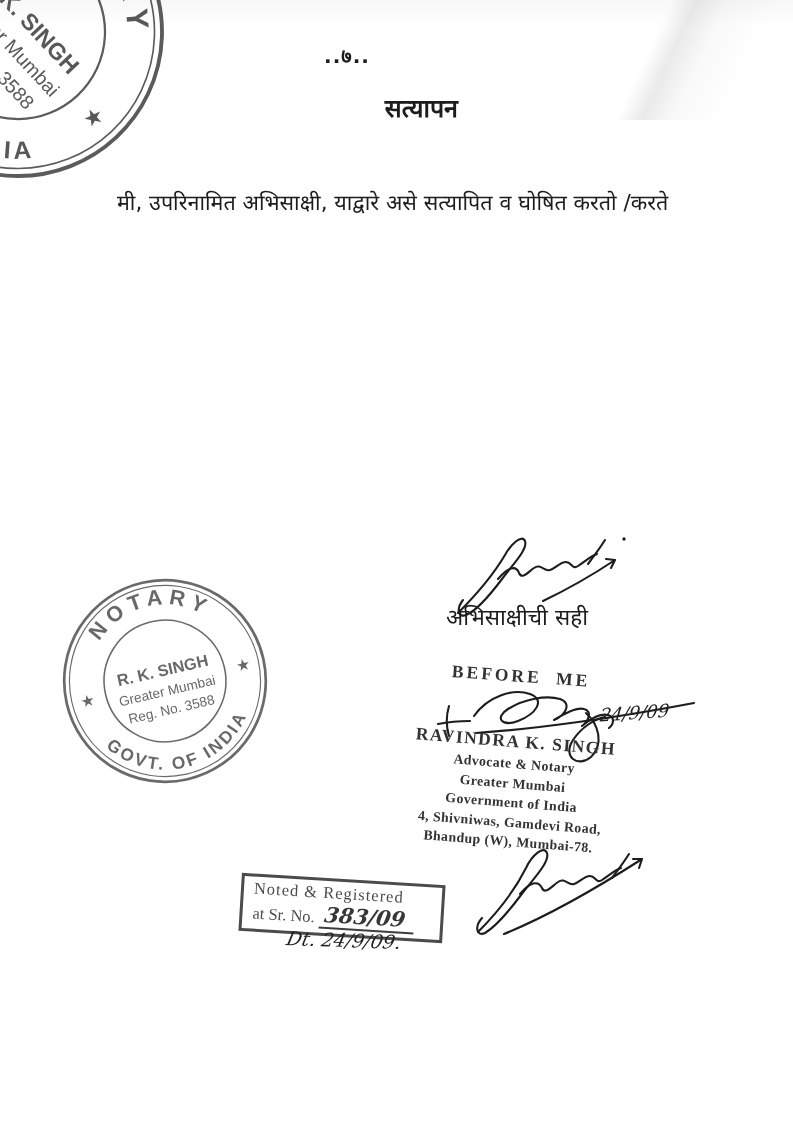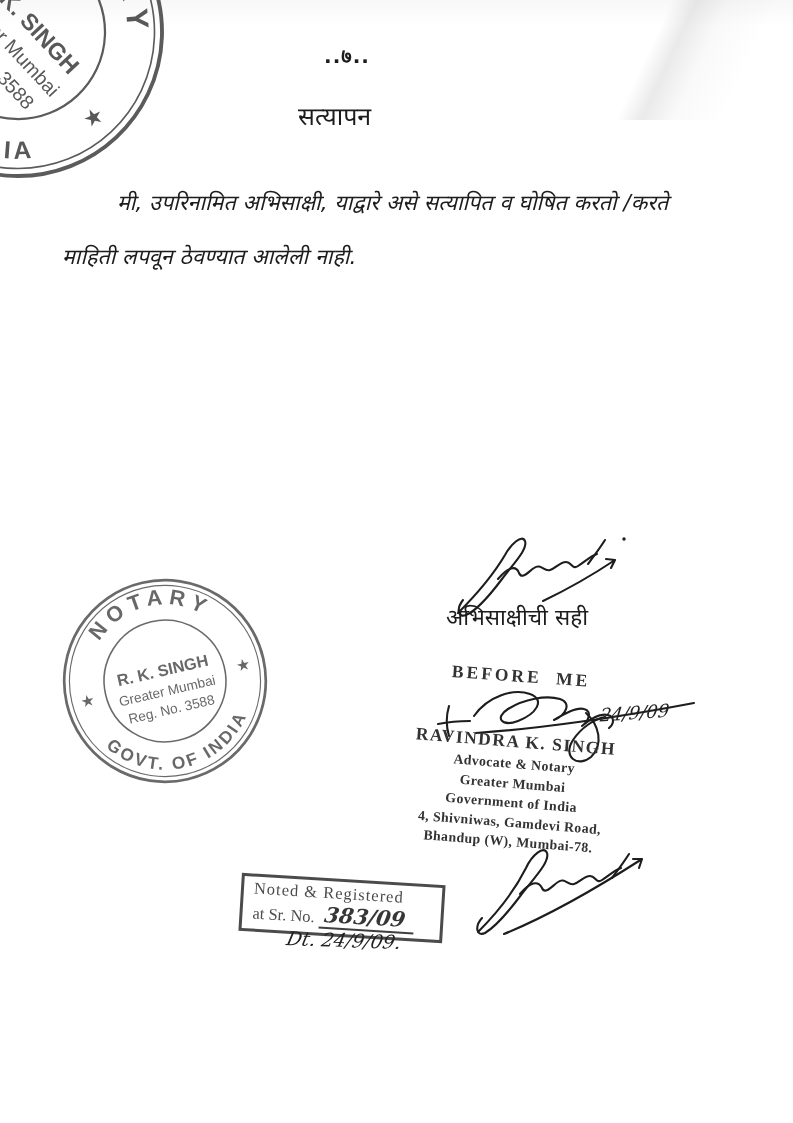--- a/index.html
+++ b/index.html
@@ -21,25 +21,25 @@
     position:absolute;top:0;left:0;right:0;height:26px;
     background:linear-gradient(180deg, rgba(180,180,180,.10), rgba(255,255,255,0));
     pointer-events:none;
   }
 
   .pagenum{
     position:absolute;top:42px;left:292px;width:110px;
     text-align:center;font-size:20px;font-weight:600;letter-spacing:1px;
   }
   .doc-title{
-    position:absolute;top:98px;left:298px;width:160px;
-    text-align:left;font-size:25px;font-weight:400;
+    position:absolute;top:90px;left:298px;width:160px;
+    text-align:right;font-size:25px;font-weight:700;
   }
   .para{position:absolute;left:62px;top:176px;width:710px;font-size:21.5px;}
-  .para .line{height:53.5px;line-height:53.5px;white-space:nowrap;font-style:italic;}
+  .para .line{height:53.5px;line-height:53.5px;white-space:nowrap;}
   .para .line.indent{padding-left:55px;}
   .date-line{
     position:absolute;left:62px;top:451px;font-size:21.5px;white-space:nowrap;
   }
   .date-line .gap{display:inline-block;width:30px;}
   .date-line .gap2{display:inline-block;width:8px;}
 
   .sig{position:absolute;}
   .sig path{fill:none;stroke:#1d1d1d;stroke-width:2.1;stroke-linecap:round;stroke-linejoin:round;}
   .sig circle{fill:#1d1d1d;}
@@ -126,21 +126,20 @@
       <text x="100" y="114" font-size="13" text-anchor="middle">Greater Mumbai</text>
       <text x="100" y="132" font-size="13" text-anchor="middle">Reg. No. 3588</text>
     </svg>
   </div>
 
   <div class="pagenum">..७..</div>
   <div class="doc-title">सत्यापन</div>
 
   <div class="para">
     <div class="line indent">मी, उपरिनामित अभिसाक्षी, याद्वारे असे सत्यापित व घोषित करतो /करते</div>
-    <div class="line">माहिती लपवून ठेवण्यात आलेली नाही.</div>
   </div>
 
 
   <svg class="sig" style="left:448px;top:527px;" width="182" height="90" viewBox="0 0 182 90">
     <path d="M10 86 C24 72 44 50 57 28 C63 17 74 7 77 14 C80 22 66 36 54 52 C42 68 28 84 18 88 C10 91 8 82 15 73"></path>
     <path d="M50 52 C60 40 68 38 71 46 C74 53 80 45 86 41 C93 36 96 45 102 43 C108 41 112 35 118 35 C124 35 124 43 130 39 C136 35 143 29 149 27"></path>
     <path d="M140 37 C146 29 152 21 157 13"></path>
     <path d="M95 74 C118 63 146 47 167 33 M167 33 l-9 -1 M167 33 l-4 8"></path>
     <circle cx="176" cy="12" r="1.7"></circle>
   </svg>

